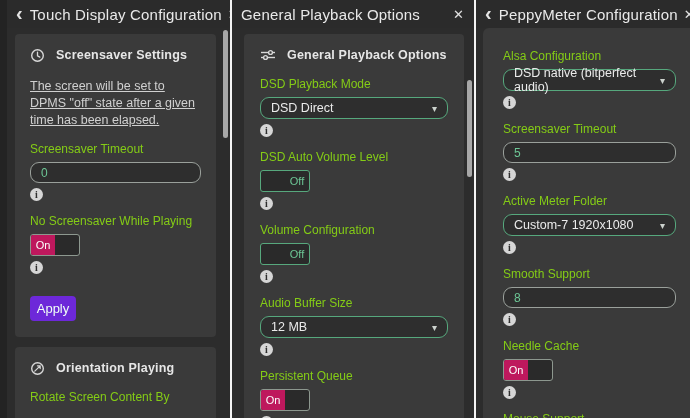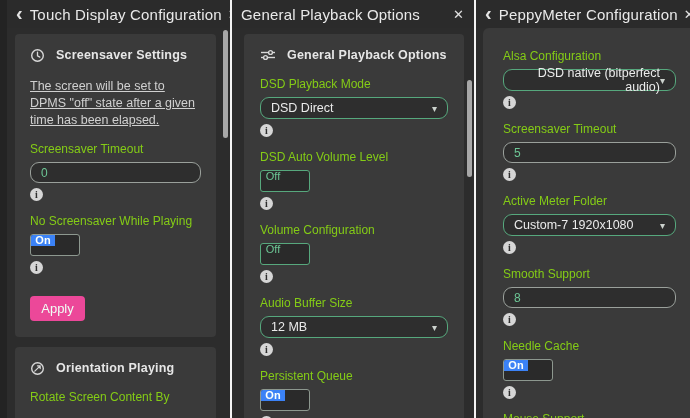--- a/index.html
+++ b/index.html
@@ -31,31 +31,31 @@
   .para{margin:14px 0 0;font-size:12.5px;line-height:17px;color:#d0d0d0;text-decoration:underline;}
   
   .field{margin-top:12px;}
   .field-label{display:block;font-size:12px;color:#84cc16;line-height:17px;}
   .ctl{margin-top:4px;}
   input.text{display:block;width:100%;height:21px;background:#2e2e2e;border:1px solid #9aa09b;
     border-radius:9px;color:#6dc796;font-size:12px;padding:0 10px;outline:none;
     font-family:"Liberation Sans",sans-serif;}
   .select{width:100%;height:22px;background:#2e2e2e;border:1px solid #56a87d;border-radius:9px;
     color:#ebebeb;font-size:12.5px;padding:0 10px;display:flex;align-items:center;
-    justify-content:space-between;cursor:pointer;text-align:right;}
+    justify-content:space-between;cursor:pointer;}
   .select .caret{font-size:10px;color:#ccd2cd;}
-  .toggle{width:50px;height:22px;border-radius:3px;display:flex;overflow:hidden;cursor:pointer;flex-direction:column;}
+  .toggle{width:50px;height:22px;border-radius:3px;display:flex;overflow:hidden;cursor:pointer;}
   .toggle .half{width:50%;display:flex;align-items:center;justify-content:center;
     font-size:11px;line-height:1;}
   .toggle.on{border:1px solid #8d988f;background:#2a2a2a;}
-  .toggle.on .half-a{background:#3b82f6;color:#fbfffc;font-weight:bold;}
+  .toggle.on .half-a{background:#be185d;color:#fbfffc;}
   .toggle.off{border:1px solid #57a87d;background:#2a2a2a;}
   .toggle.off .half-b{color:#6dc796;}
   .btn-field{margin-top:22px;}
-  button.apply{width:55px;height:25px;background:#ec4899;border:none;border-radius:4px;
+  button.apply{width:46px;height:25px;background:#6d28d9;border:none;border-radius:4px;
     color:#f0fff6;font-size:13px;cursor:pointer;font-family:"Liberation Sans",sans-serif;}
   .info{margin-top:5px;width:13px;height:13px;border-radius:50%;background:#d6d6d6;
     color:#2e2e2e;font-size:10px;font-weight:700;display:flex;align-items:center;
     justify-content:center;cursor:pointer;font-family:"Liberation Serif",serif;}
   .scrollbar-thumb{position:absolute;width:5px;border-radius:3px;background:#a7a7a7;right:2px;}
 </style>
 </head>
 <body>
 
 <div class="stage">

